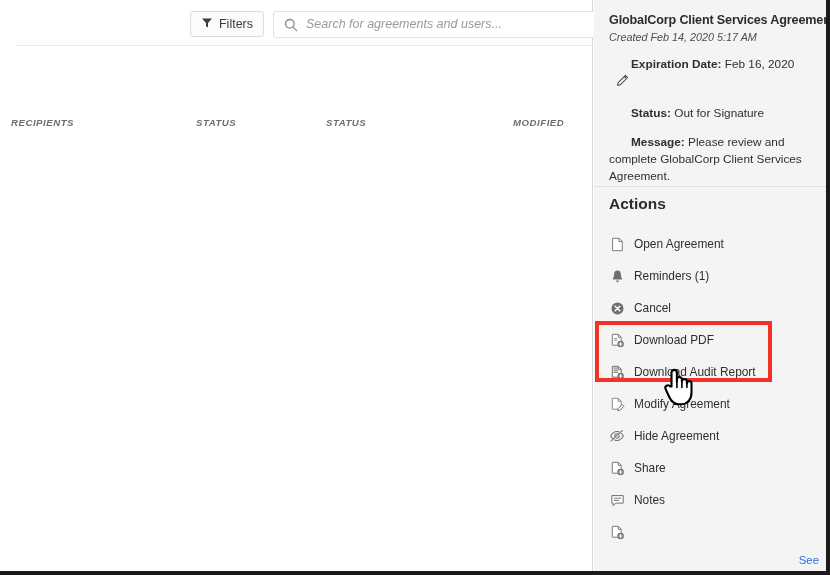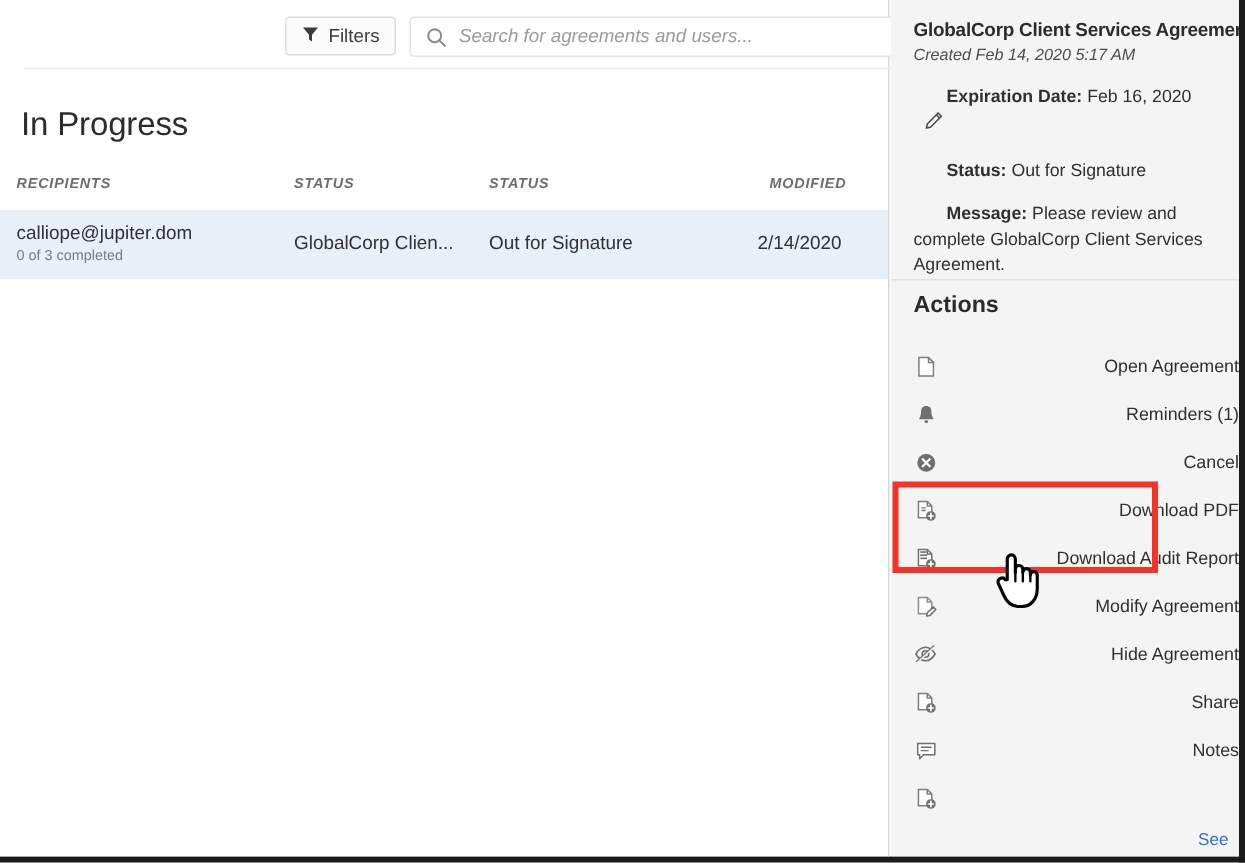--- a/index.html
+++ b/index.html
@@ -185,21 +185,20 @@
     left: 0; top: 228px;
     width: 232px;
   }
   .action {
     position: relative;
     height: 32px;
     display: flex;
     align-items: center;
     padding-left: 15px;
     box-sizing: border-box;
-    justify-content: space-between;
   }
   .action .ico {
     width: 16px;
     height: 16px;
     display: flex;
     align-items: center;
     justify-content: center;
     flex: 0 0 16px;
   }
   .action .txt {
@@ -261,38 +260,28 @@
           <svg width="14" height="14" viewBox="0 0 14 14">
             <circle cx="5.8" cy="5.8" r="4.3" fill="none" stroke="#8a8a8a" stroke-width="1.3"></circle>
             <line x1="9.1" y1="9.1" x2="12.6" y2="12.6" stroke="#8a8a8a" stroke-width="1.3" stroke-linecap="round"></line>
           </svg>
         </span>
         <span class="search-placeholder">Search for agreements and users...</span>
       </div>
 
     </div>
 
-    <div class="section-title">In Progress</div>
 
     <div class="table-head">
       <div class="th c0">RECIPIENTS</div>
       <div class="th c1">STATUS</div>
       <div class="th c2">STATUS</div>
       <div class="th c3">MODIFIED</div>
     </div>
 
-    <div class="row">
-      <div class="cell c0">
-        <div>calliope@jupiter.dom</div>
-        <div class="sub">0 of 3 completed</div>
-      </div>
-      <div class="cell c1">GlobalCorp Clien...</div>
-      <div class="cell c2">Out for Signature</div>
-      <div class="cell c3">2/14/2020</div>
-    </div>
 
   </div>
 
   <div class="right-pane">
 
     <div class="detail">
       <div class="agr-title">GlobalCorp Client Services Agreement</div>
       <div class="agr-created">Created Feb 14, 2020 5:17 AM</div>
 
       <div class="meta-line">

